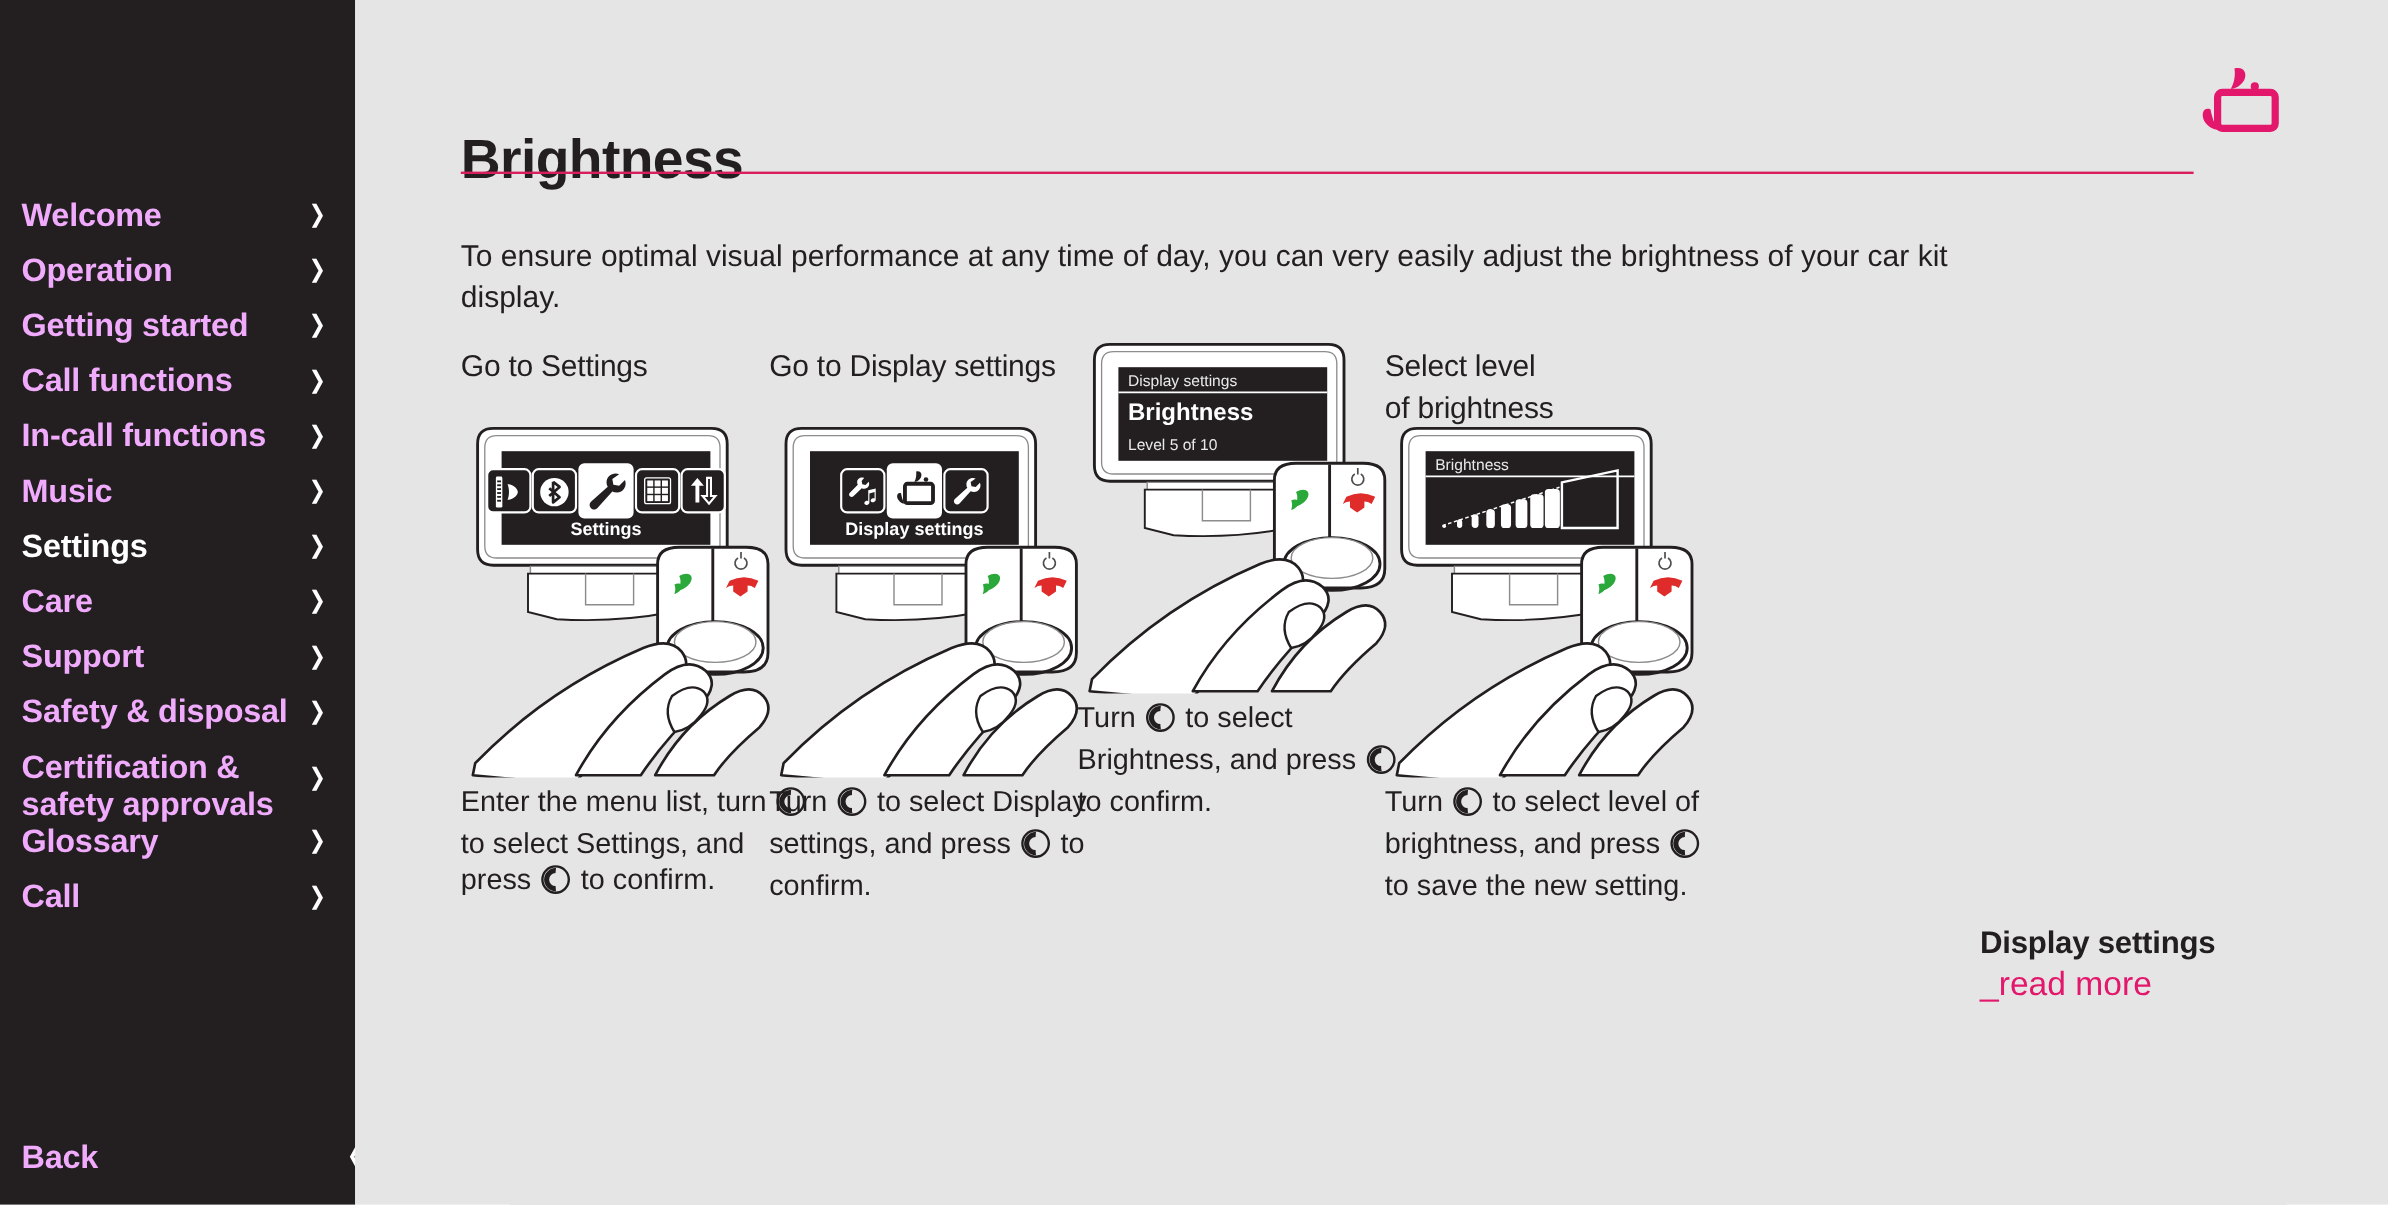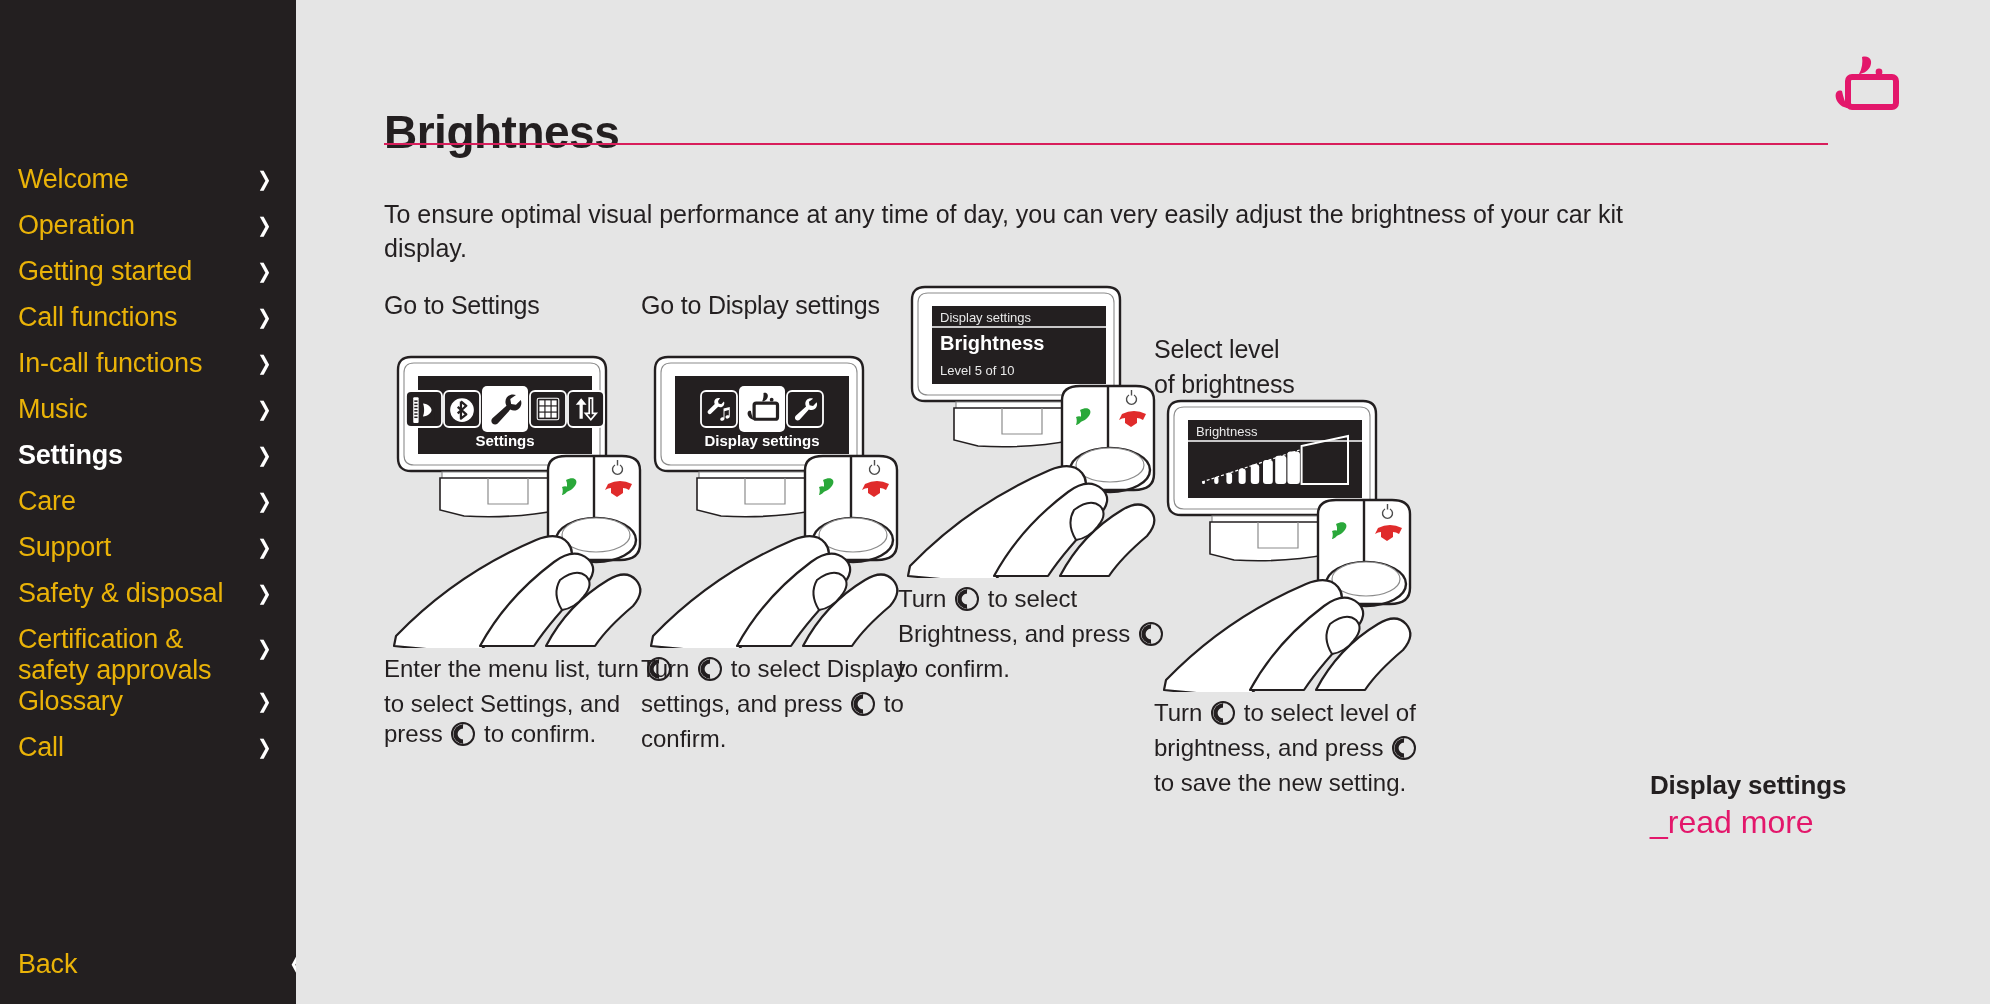--- a/index.html
+++ b/index.html
@@ -34,25 +34,25 @@
     position: relative;
     display: flex;
     align-items: flex-start;
     justify-content: space-between;
     padding: 0 23px 0 18px;
     height: 46px;
     cursor: pointer;
   }
   .nav-item.two-line { height: 62px; }
   .nav-label {
-    color: #eab308;
+    color: #f0abfc;
     font-size: 27px;
     line-height: 31px;
     letter-spacing: -0.2px;
-    font-weight: 400;
+    font-weight: 700;
     white-space: pre-line;
     padding-top: 2px;
   }
   .nav-item.active .nav-label { font-weight: bold; color: #ffffff; }
   .nav-arrow {
     color: #ffffff;
     font-size: 20px;
     line-height: 34px;
     flex: 0 0 auto;
     transform: scaleX(0.85);
@@ -114,21 +114,21 @@
 
   
   .col {
     position: absolute;
     top: 288px;
     width: 308px;
   }
   .col-1 { left: 88px; }
   .col-2 { left: 345px; }
   .col-3 { left: 602px; }
-  .col-4 { left: 858px; margin-top: 44px; }
+  .col-4 { left: 858px; }
 
   .col-head {
     font-size: 25px;
     font-weight: normal;
     color: #231f20;
     line-height: 35px;
     letter-spacing: -0.2px;
     white-space: pre-line;
     min-height: 70px;
   }
@@ -159,21 +159,21 @@
     left: 1354px; top: 770px;
     width: 300px;
   }
   #readmore-title {
     font-size: 26px;
     font-weight: bold;
     color: #231f20;
     letter-spacing: -0.2px;
   }
   #readmore-link {
-    font-size: 32px;
+    font-size: 28px;
     color: #e3176b;
     margin-top: 3px;
     cursor: pointer;
   }
 
   
   #logo {
     position: absolute;
     right: -36px; bottom: 86px;
     font-size: 40px;

